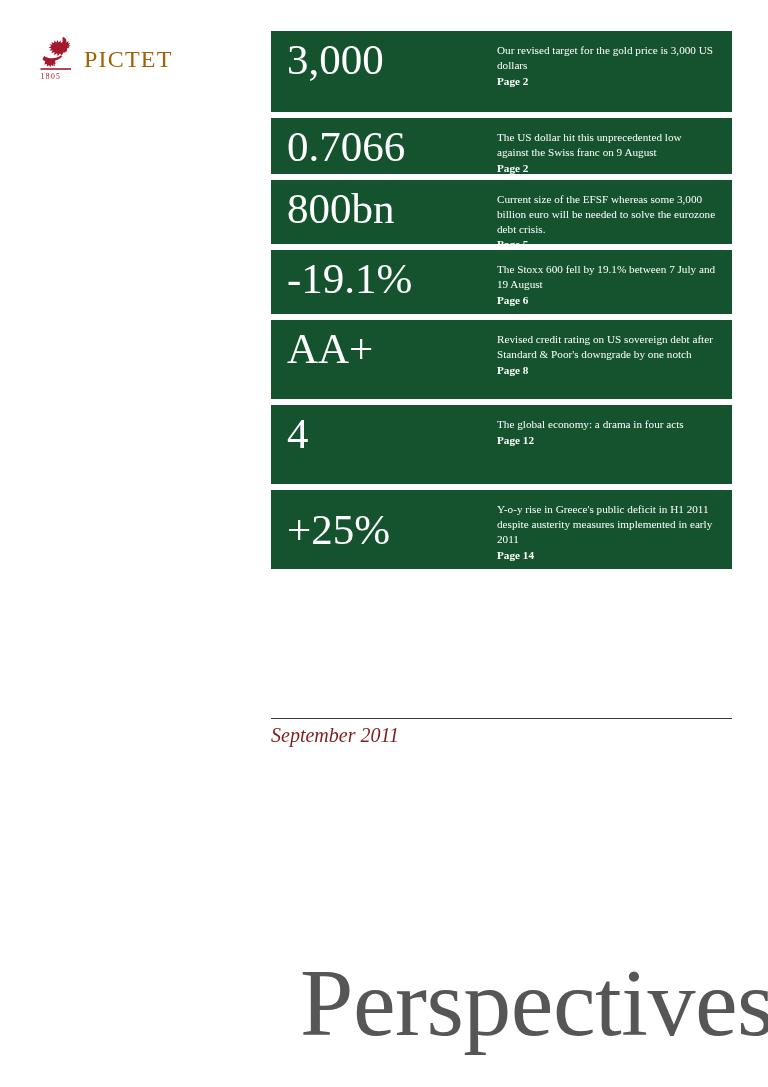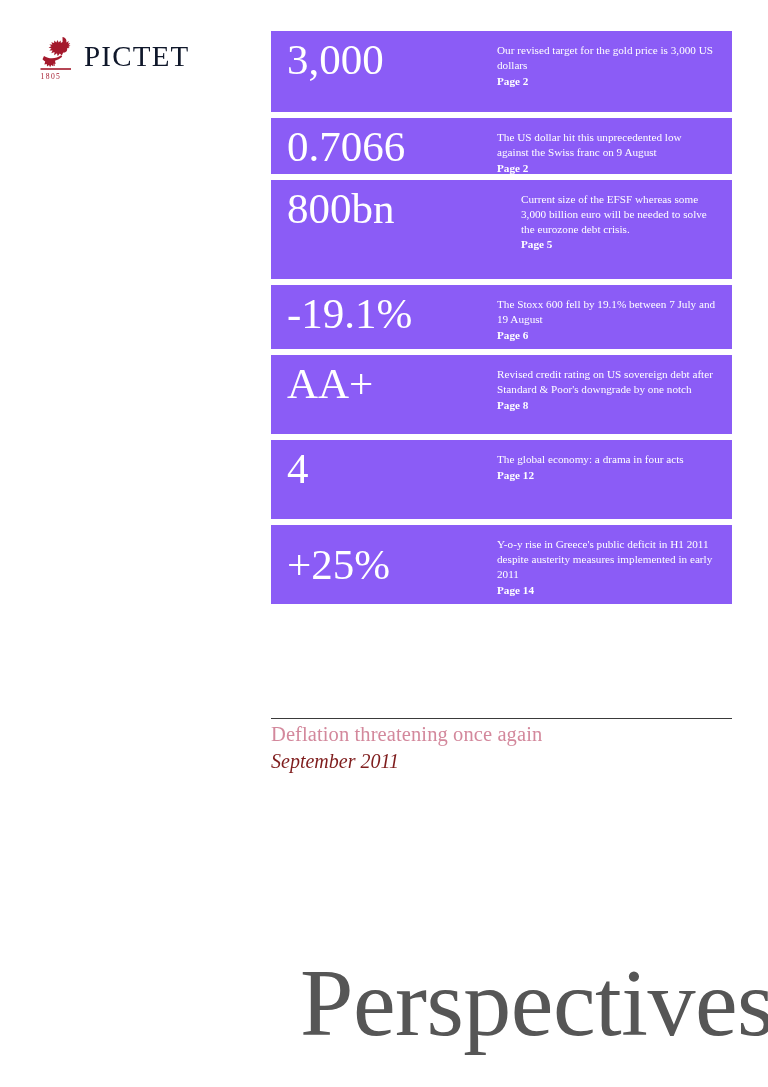--- a/index.html
+++ b/index.html
@@ -25,38 +25,38 @@
     height: 56px;
   }
   .logo-mark {
     width: 48px;
     height: 52px;
     position: relative;
   }
   .logo-mark svg { display: block; }
   .logo-word {
     font-family: "Liberation Serif", serif;
-    font-size: 29px;
+    font-size: 24px;
     letter-spacing: 1.2px;
-    color: #0f172a;
+    color: #a16207;
     line-height: 1;
     margin-left: 4px;
     margin-bottom: 13px;
     white-space: nowrap;
   }
 
   
   .blocks {
     position: absolute;
     left: 271px;
     top: 31px;
     width: 461px;
   }
   .hl-block {
-    background: #8b5cf6;
+    background: #14532d;
     display: flex;
     align-items: flex-start;
     margin-bottom: 6px;
     box-sizing: border-box;
     padding: 6px 0 6px 0;
     position: relative;
   }
   .hl-figure {
     flex: 0 0 226px;
     color: #ffffff;
@@ -81,21 +81,21 @@
   .hl-desc { display: block; }
   .hl-page {
     display: block;
     font-weight: bold;
     margin-top: 1px;
   }
 
   
   .h-1 { height: 81px; }
   .h-2 { height: 56px; }
-  .h-3 { height: 99px; gap: 24px; }
+  .h-3 { height: 64px; }
   .h-4 { height: 64px; }
   .h-5 { height: 79px; }
   .h-6 { height: 79px; }
   .h-7 { height: 79px; }
   .h-8 { height: 79px; align-items: center; }
 
   
   .divider {
     position: absolute;
     left: 271px;
@@ -219,17 +219,16 @@
       <span class="hl-desc">Y-o-y rise in Greece's public deficit in H1 2011 despite austerity measures implemented in early 2011</span>
       <span class="hl-page">Page 14</span>
     </div>
   </div>
 
 </div>
 
 <div class="divider"></div>
 
 <div class="caption">
-  <div class="caption-title">Deflation threatening once again</div>
   <div class="caption-date">September 2011</div>
 </div>
 
 <div class="masthead">Perspectives</div>
 
 </body></html>

